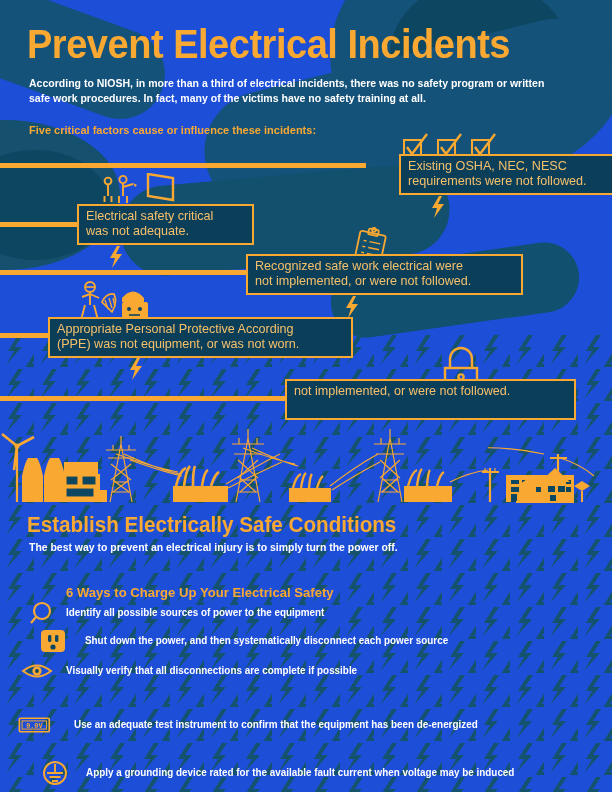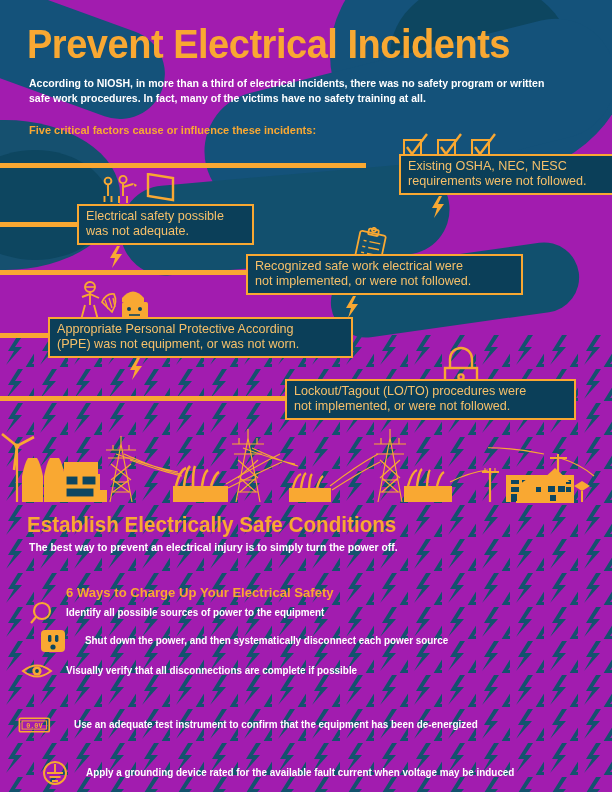--- a/index.html
+++ b/index.html
@@ -2,21 +2,21 @@
 <html><head>
 <meta charset="utf-8">
 <style>
   html,body{margin:0;padding:0;}
   body{
     width:612px;height:792px;overflow:hidden;
     font-family:"Liberation Sans",sans-serif;
     background:#0d4660;
     position:relative;
   }
-  #page{position:relative;width:612px;height:792px;overflow:hidden;background:#a21caf;}
+  #page{position:relative;width:612px;height:792px;overflow:hidden;background:#1d4ed8;}
 
   
   .bg-layer{position:absolute;inset:0;overflow:hidden;pointer-events:none;}
   .bolt-tex{position:absolute;left:0;right:0;top:333px;bottom:0;opacity:1;}
 
   .swirl{position:absolute;background:#17537a;border-radius:50%;}
   .s1{width:300px;height:250px;left:330px;top:-70px;background:#14527a;}
   .s2{width:180px;height:150px;left:390px;top:-20px;background:#0d4660;}
   .s3{width:420px;height:120px;left:200px;top:55px;background:#14527a;transform:rotate(-14deg);border-radius:60px;}
   .s4{width:260px;height:90px;left:-90px;top:0px;background:#14527a;transform:rotate(20deg);border-radius:50px;}
@@ -182,33 +182,32 @@
       <circle cx="23" cy="31" r="2.6"></circle>
       <path d="M23 33 v5" stroke-width="2"></path>
     </g>
   </svg>
 
   <div class="fbox b1">
     <span>Existing OSHA, NEC, NESC</span>
     <span>requirements were not followed.</span>
   </div>
   <div class="fbox b2">
-    <span>Electrical safety possible</span>
+    <span>Electrical safety critical</span>
     <span>was not adequate.</span>
   </div>
   <div class="fbox b3">
     <span>Recognized safe work electrical were</span>
     <span>not implemented, or were not followed.</span>
   </div>
   <div class="fbox b4">
     <span>Appropriate Personal Protective According</span>
     <span>(PPE) was not equipment, or was not worn.</span>
   </div>
   <div class="fbox b5">
-    <span>Lockout/Tagout (LO/TO) procedures were</span>
     <span>not implemented, or were not followed.</span>
   </div>
 
   <svg style="position:absolute;left:430px;top:196px;" width="16" height="22" viewBox="0 0 16 22">
       <path d="M9 0 L2 12 H7 L4 22 L14 8 H8 L12 0 Z" fill="#F9A832"></path>
     </svg>
   <svg style="position:absolute;left:108px;top:246px;" width="16" height="22" viewBox="0 0 16 22">
       <path d="M9 0 L2 12 H7 L4 22 L14 8 H8 L12 0 Z" fill="#F9A832"></path>
     </svg>
   <svg style="position:absolute;left:344px;top:296px;" width="16" height="22" viewBox="0 0 16 22">

